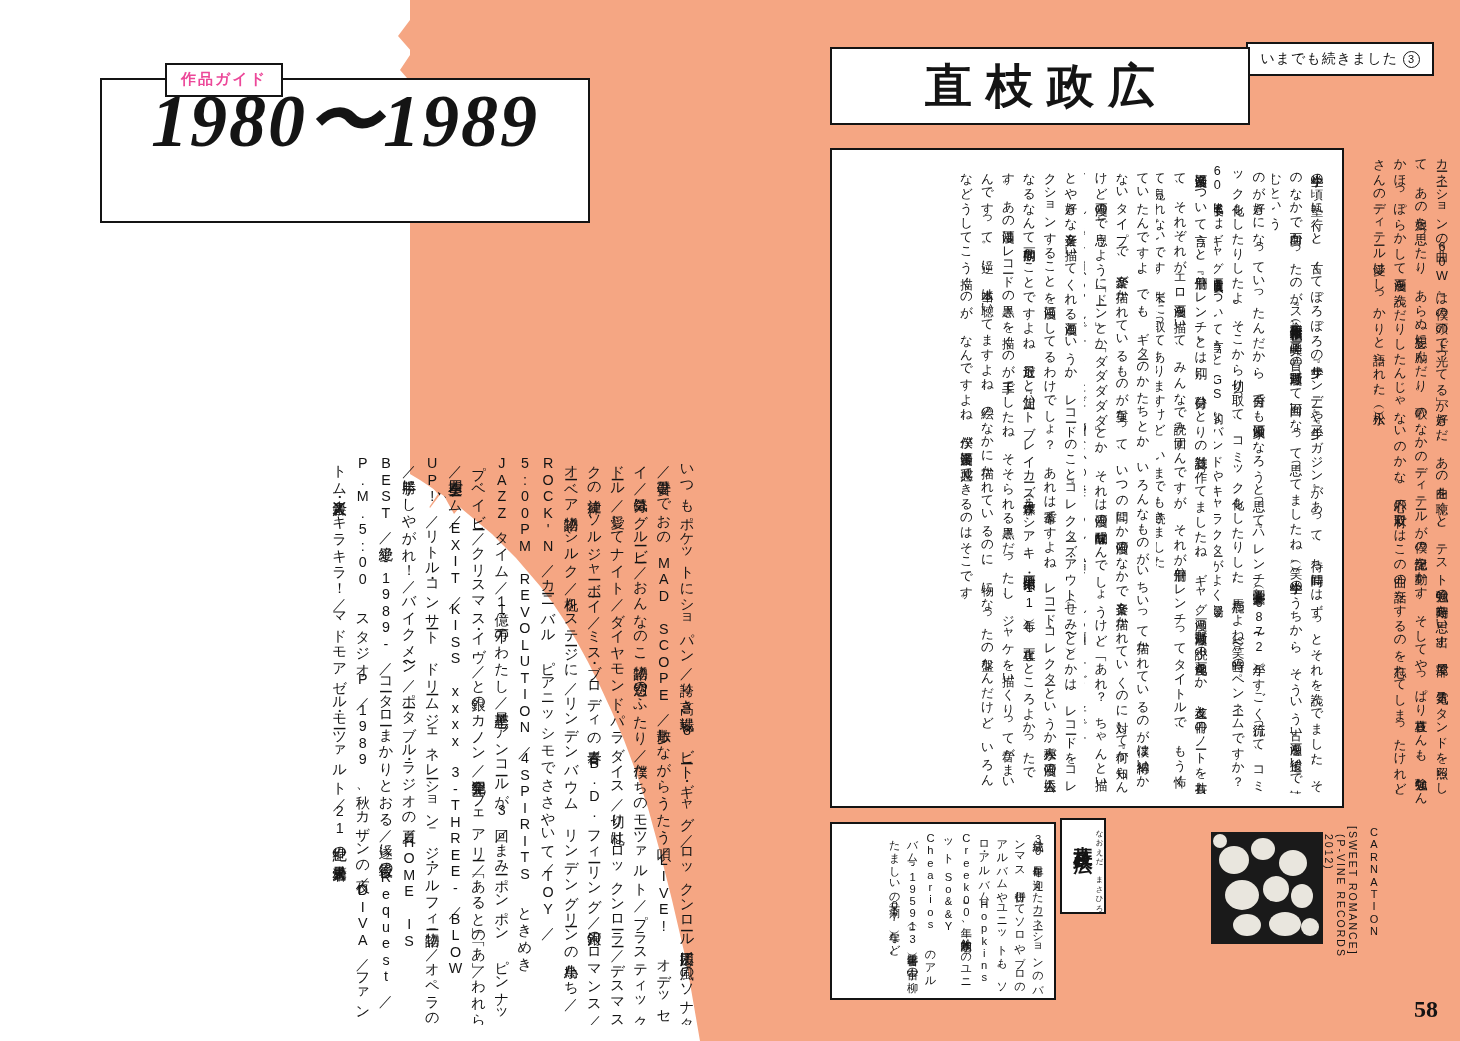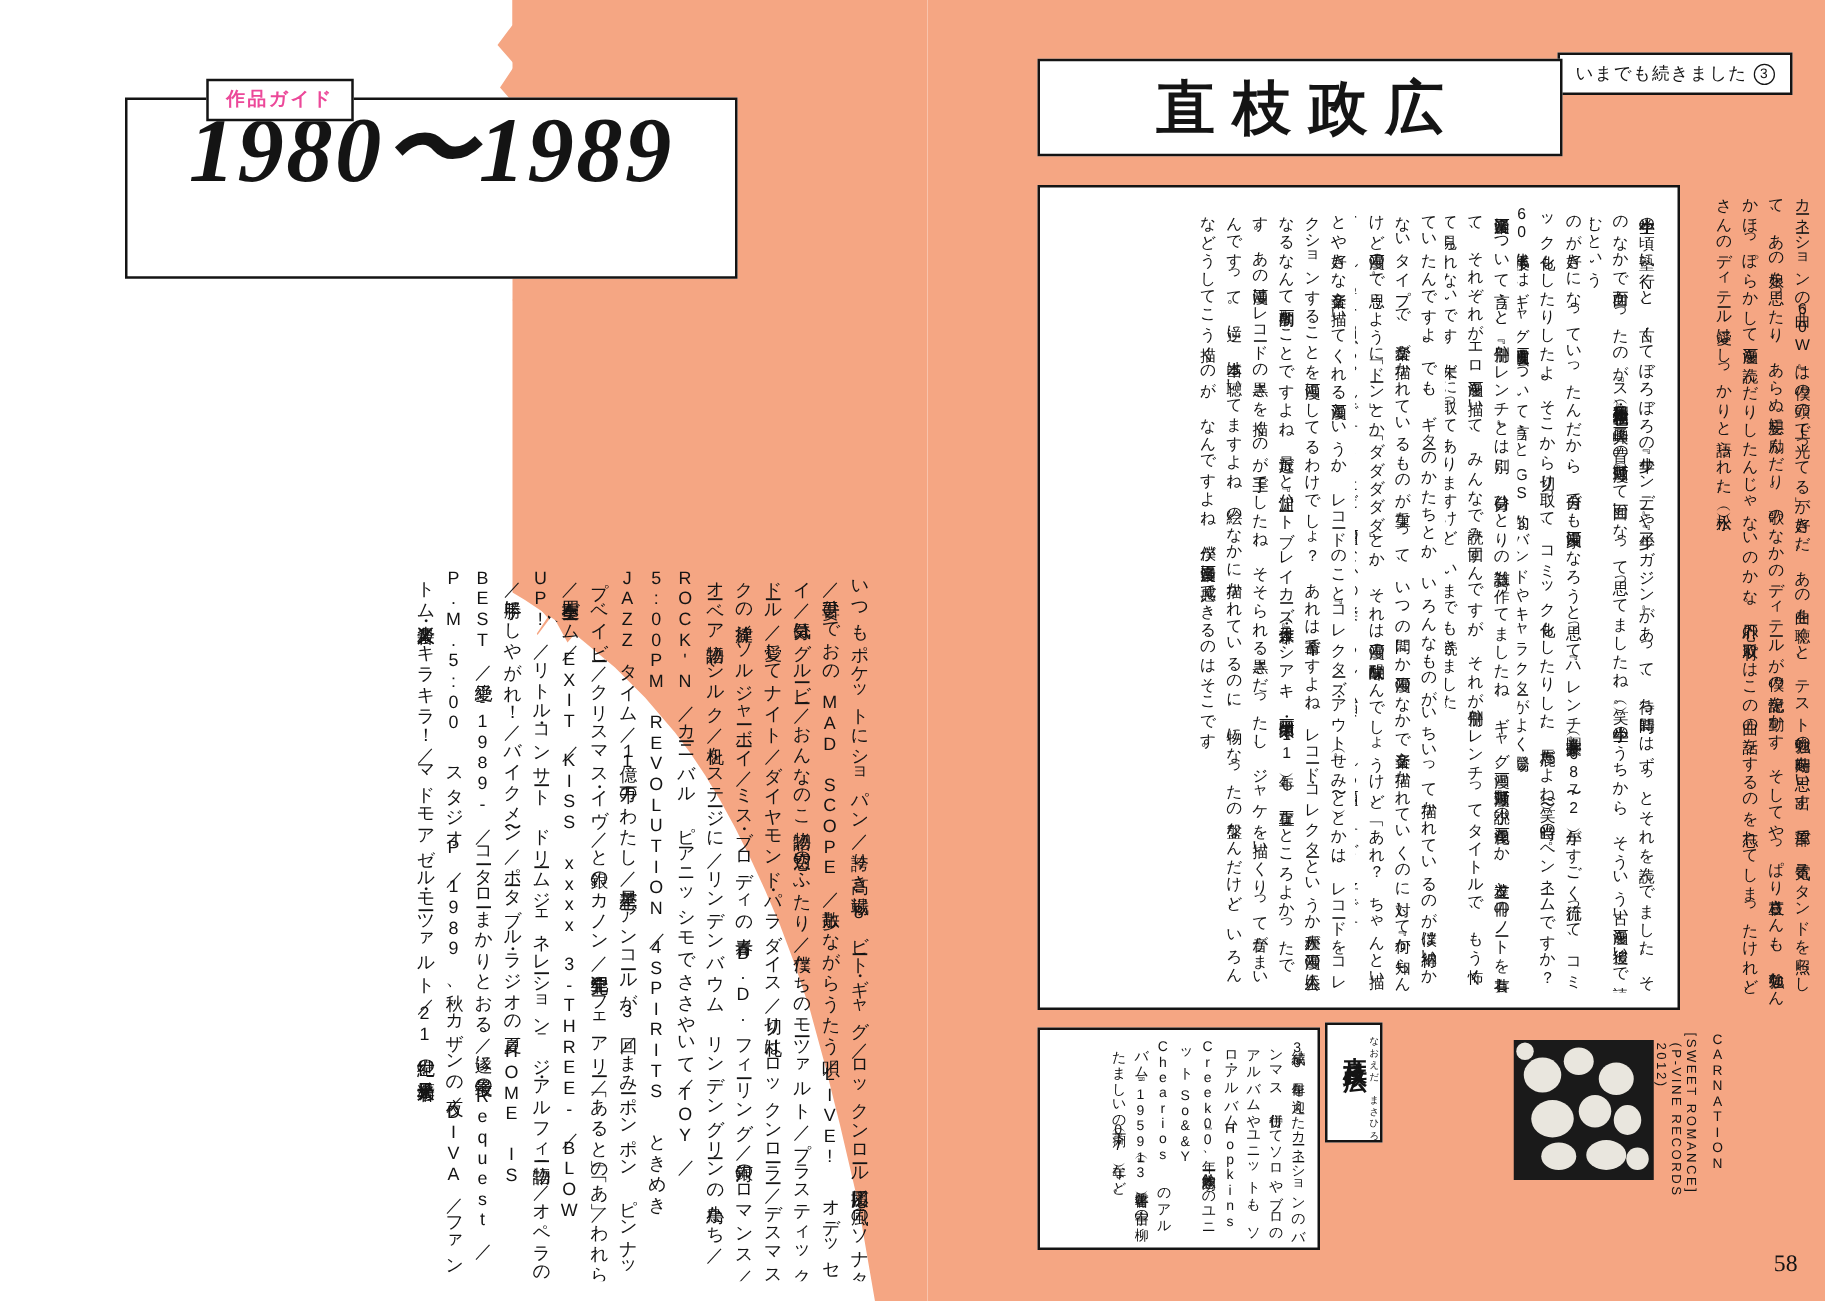--- a/index.html
+++ b/index.html
@@ -163,21 +163,21 @@
   #cover-art {
     width:112px; height:112px; background:#1a1a1a;
     position:relative; overflow:hidden; margin-top:6px;
   }
   #cover-art .blob {
     position:absolute; border-radius:50%; background:#e9e6de;
     filter:blur(0.4px);
   }
   #page-number {
     position:absolute; right:22px; bottom:18px;
-    font-size:19px; font-weight:400; color:#141414;
+    font-size:24px; font-weight:700; color:#141414;
     font-family:"Liberation Serif", serif;
     margin-left:32px;
   }
 </style>
 </head>
 <body>
 
 <div id="left-page">
 
   <div id="dot-field"></div>

